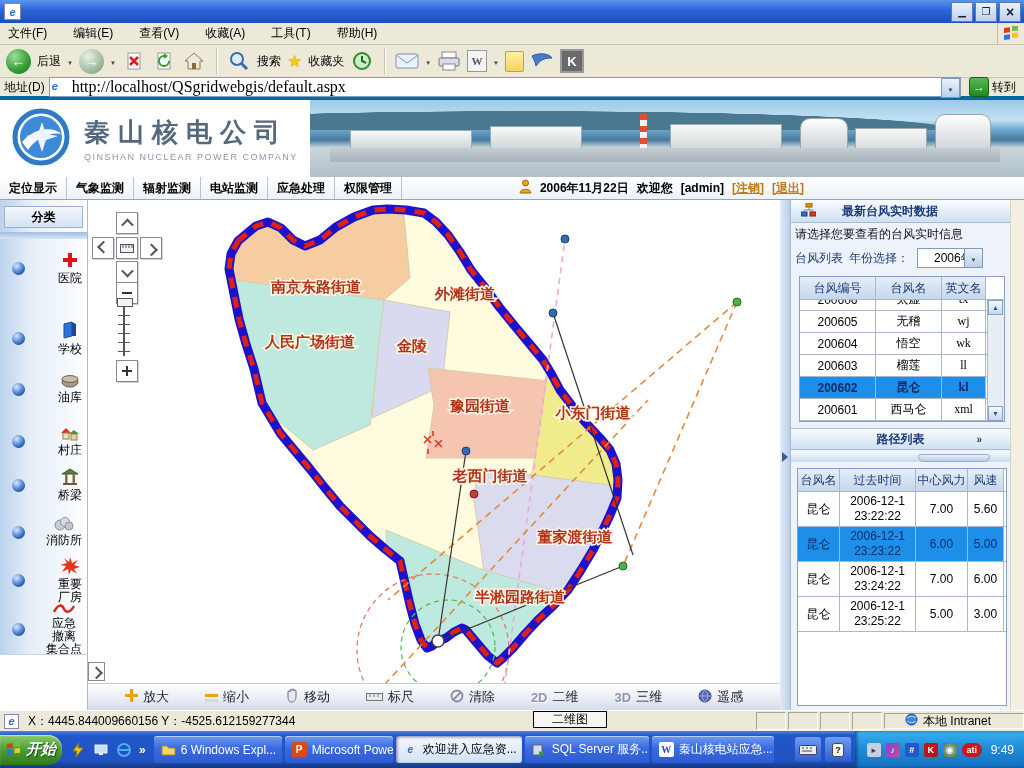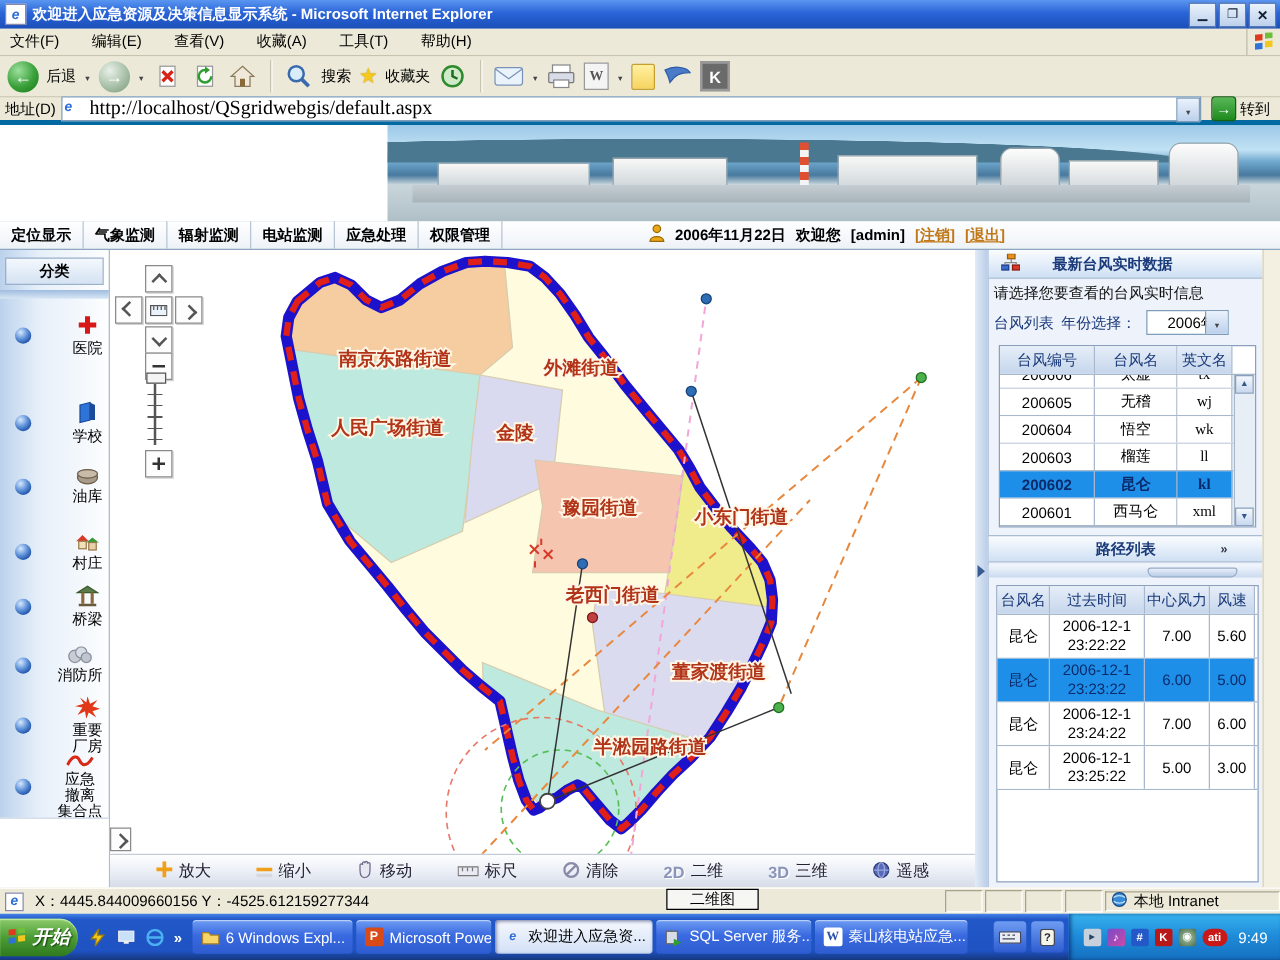--- a/index.html
+++ b/index.html
@@ -140,21 +140,21 @@
   height:34px;background:#fff;white-space:pre-line;line-height:15px}
 .trhead > div{background:linear-gradient(180deg,#E6EEF8,#C6D6EC);color:#1A3A7A;height:22px}
 .trrow.sel > div{background:#1E8FE8;color:#0A2A6A}
 .pagescroll{position:absolute;left:1010px;top:200px;width:14px;height:510px;background:#F3EFE1;border-left:1px solid #D8D2BE}
 
 .statusbar{position:absolute;left:0;top:710px;width:1024px;height:21px;background:#ECE9D8;border-top:1px solid #fff;
   display:flex;align-items:center;padding-left:4px;box-sizing:border-box}
 .coords{margin-left:4px}
 .spanes{margin-left:auto;display:flex;gap:2px;align-items:center}
 .pane{width:28px;height:16px;border:1px solid;border-color:#A8A490 #FFF #FFF #A8A490}
-.zonepane{width:140px;height:16px;border:1px solid;border-color:#A8A490 #FFF #FFF #A8A490;display:flex;align-items:center;gap:5px;padding-left:4px;box-sizing:border-box}
+.zonepane{width:140px;height:16px;border:1px solid;border-color:#A8A490 #FFF #FFF #A8A490;display:flex;align-items:center;gap:5px;padding-left:20px;box-sizing:border-box}
 .tooltip{position:absolute;left:533px;top:711px;height:15px;line-height:15px;background:#F6F6F2;border:1px solid #000;
   padding:0 18px;z-index:20}
 
 .taskbar{position:absolute;left:0;top:731px;width:1024px;height:37px;
   background:linear-gradient(180deg,#4584E8 0%,#2258C8 12%,#1F52C2 80%,#15387E 100%);display:flex;align-items:center}
 .startbtn{width:62px;height:30px;margin:0 4px 0 0;border-radius:0 14px 14px 0;cursor:pointer;
   background:linear-gradient(180deg,#8CCB6C 0%,#4C9C34 50%,#2E7A1E 100%);box-shadow:inset 0 1px 1px #C8F0A8;
   color:#fff;font-weight:bold;font-style:italic;font-size:15px;display:flex;align-items:center;justify-content:center;gap:5px;text-shadow:1px 1px 1px #1A4A10}
 .ql{display:flex;align-items:center;gap:7px;padding:0 8px 0 4px}
 .qlicon{width:16px;height:16px;display:flex;align-items:center;justify-content:center}
@@ -175,21 +175,20 @@
 .dlabel{font-size:15px;font-weight:bold;fill:#B23418;stroke:#FFF6E6;stroke-width:3px;paint-order:stroke;
   font-family:"Liberation Sans","DejaVu Sans",sans-serif}
 </style>
 </head>
 <body>
 
 <div id="screen">
 
   <div class="titlebar">
     <span class="ie-doc">e</span>
-    <span>欢迎进入应急资源及决策信息显示系统 - Microsoft Internet Explorer</span>
     <span class="win-btns">
       <span class="wbtn glyph-min"></span>
       <span class="wbtn glyph-res"></span>
       <span class="wbtn glyph-x"></span>
     </span>
   </div>
 
   <div class="menubar">
     <span class="menu-item">文件(F)</span>
     <span class="menu-item">编辑(E)</span>
@@ -293,20 +292,34 @@
     <div class="banner-photo">
       <div class="hill"></div>
       <div class="bld" style="left:40px;top:30px;width:120px;height:18px"></div>
       <div class="bld" style="left:180px;top:26px;width:90px;height:22px"></div>
       <div class="chimney"></div>
       <div class="bld" style="left:360px;top:24px;width:110px;height:26px"></div>
       <div class="dome" style="left:490px;top:18px;width:46px;height:34px"></div>
       <div class="bld" style="left:545px;top:28px;width:70px;height:24px"></div>
       <div class="dome" style="left:625px;top:14px;width:54px;height:40px"></div>
       <div class="bld" style="left:20px;top:48px;width:670px;height:14px;border:none;background:linear-gradient(180deg,#C4CDD2,#A8B4BA)"></div>
+    </div>
+    <div class="logo-wrap">
+      <span>
+        <svg width="58" height="58" viewBox="0 0 58 58">
+          <circle cx="29" cy="29" r="26" fill="none" stroke="#2E7AC8" stroke-width="5"></circle>
+          <circle cx="29" cy="29" r="21" fill="#3E8AD8"></circle>
+          <path d="M10 34 C22 20 40 18 50 26 C38 24 24 30 16 42 Z" fill="#fff"></path>
+          <path d="M30 14 L34 26 L46 28 L34 32 L30 44 L26 32 L14 28 L26 26 Z" fill="#EAF4FF"></path>
+        </svg>
+      </span>
+      <span>
+        <div class="brand-cn">秦山核电公司</div>
+        <div class="brand-en">QINSHAN NUCLEAR POWER COMPANY</div>
+      </span>
     </div>
   </div>
 
   <div class="navbar">
     <span class="nav-tab">定位显示</span>
     <span class="nav-tab">气象监测</span>
     <span class="nav-tab">辐射监测</span>
     <span class="nav-tab">电站监测</span>
     <span class="nav-tab">应急处理</span>
     <span class="nav-tab">权限管理</span>

